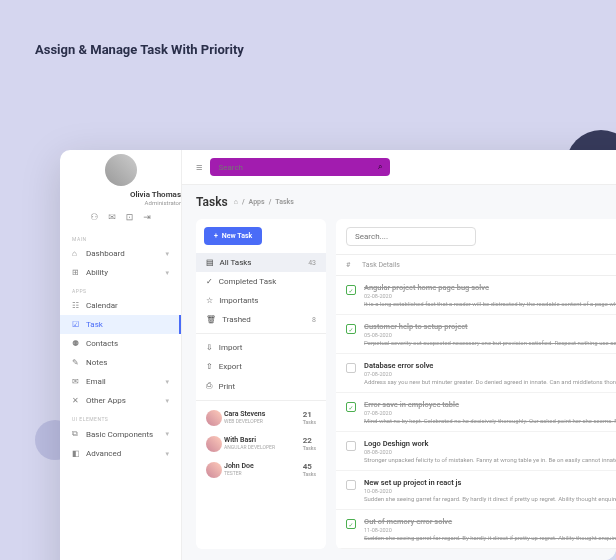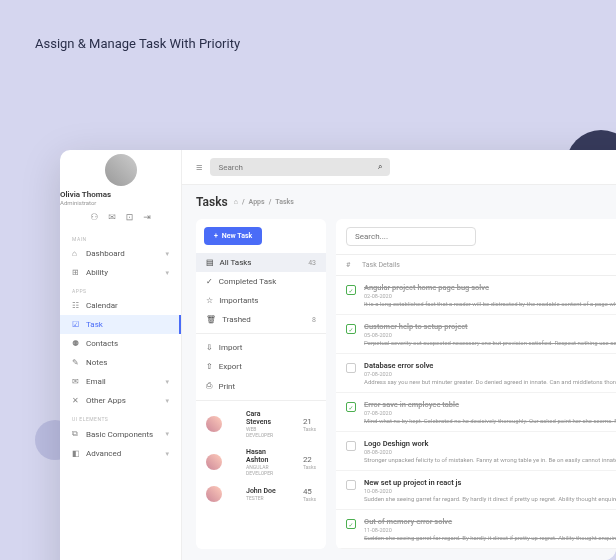--- a/index.html
+++ b/index.html
@@ -1,58 +1,58 @@
 <!DOCTYPE html>
 <html><head>
 <meta charset="utf-8">
 <style>
 *{margin:0;padding:0;box-sizing:border-box;font-family:-apple-system,BlinkMacSystemFont,"Segoe UI",Roboto,sans-serif}
 body{width:616px;height:560px;background:#d5d6ef;position:relative;overflow:hidden;border-radius:12px}
 .deco1{position:absolute;width:70px;height:70px;background:#373b5c;border-radius:50%;right:-20px;top:130px}
 .deco2{position:absolute;width:40px;height:40px;background:#babce0;border-radius:50%;left:35px;bottom:100px}
 .hero{padding:30px 35px 20px}
 .hero h1{font-size:28px;font-weight:700;color:#1a2142}
-.hero p{font-size:13px;color:#2a2f4a;margin-top:6px;font-weight:400}
+.hero p{font-size:13px;color:#2a2f4a;margin-top:12px;font-weight:700}
 .app{position:absolute;left:60px;top:150px;width:720px;height:460px;background:#fff;border-radius:10px;box-shadow:0 10px 40px rgba(0,0,0,.15);display:flex;overflow:hidden;font-size:8px}
 .sidebar{width:122px;border-right:1px solid #eee;display:flex;flex-direction:column}
 .logo{display:flex;align-items:center;gap:4px;padding:10px 12px;font-weight:700;font-size:10px;color:#333}
 .logo-icon{width:12px;height:12px;background:#4caf50;border-radius:3px}
-.profile{text-align:left;padding:4px 0 8px}
+.profile{text-align:right;padding:4px 0 8px}
 .avatar{width:32px;height:32px;border-radius:50%;background:#ddd;margin:0 auto 4px;background:linear-gradient(45deg,#999,#ccc)}
 .profile-name{font-size:8px;font-weight:600;color:#333}
 .profile-role{font-size:6px;color:#999}
 .profile-icons{display:flex;justify-content:center;gap:10px;margin-top:6px;color:#888;font-size:9px}
 .nav{flex:1;overflow:hidden}
 .nav-section{font-size:5px;color:#bbb;padding:6px 12px 2px;letter-spacing:.5px}
 .nav-item{display:flex;align-items:center;gap:6px;padding:5px 12px;color:#555;cursor:pointer}
 .nav-item.active{background:#eaf2ff;color:#4a6cf7;border-right:2px solid #4a6cf7}
 .nav-item .chev{margin-left:auto;font-size:7px;color:#bbb}
 .nav-icon{width:8px;font-size:8px;color:#888}
 .nav-item.active .nav-icon{color:#4a6cf7}
 .main{flex:1;background:#f7f8fa;display:flex;flex-direction:column}
 .topbar{display:flex;align-items:center;gap:8px;padding:8px 14px;background:#fff;border-bottom:1px solid #eee}
 .menu-icon{font-size:11px;color:#888}
-.search-bar{flex:1;display:flex;align-items:center;background:#e5e5e5;border-radius:4px;padding:4px 8px;max-width:180px}
+.search-bar{flex:1;display:flex;align-items:center;background:#a21caf;border-radius:4px;padding:4px 8px;max-width:180px}
 .search-bar input{border:0;background:transparent;font-size:8px;flex:1;outline:none}
 .content{padding:10px 14px}
 .page-title{font-size:12px;font-weight:600;color:#333;display:flex;align-items:center;gap:6px}
 .breadcrumb{font-size:7px;color:#999;display:flex;gap:4px;align-items:center}
 .panels{display:flex;gap:10px;margin-top:10px}
 .left-panel{width:130px;background:#fff;border-radius:6px;padding:8px 0}
 .new-task{margin:0 8px 8px;background:#4a6cf7;color:#fff;border:0;border-radius:4px;padding:5px 10px;font-size:7px;font-weight:600;display:flex;align-items:center;gap:4px}
 .filter{display:flex;align-items:center;gap:6px;padding:5px 10px;color:#555}
 .filter.active{background:#eef0f5;color:#333}
 .filter .count{margin-left:auto;font-size:7px;color:#999}
 .divider{height:1px;background:#eee;margin:4px 0}
-.user-row{display:flex;align-items:center;gap:24px;padding:5px 10px}
+.user-row{display:flex;align-items:flex-start;gap:2px;padding:5px 10px}
 .user-av{width:16px;height:16px;border-radius:50%;background:linear-gradient(45deg,#c89,#fcb)}
 .user-info{flex:1}
 .user-name{font-size:7px;font-weight:600;color:#333}
 .user-role{font-size:5px;color:#aaa}
-.user-count{font-size:8px;color:#666;font-weight:400}
+.user-count{font-size:8px;color:#666;font-weight:700}
 .right-panel{flex:1;background:#fff;border-radius:6px;display:flex;flex-direction:column;overflow:hidden}
 .task-search{padding:8px 10px;border-bottom:1px solid #eee}
 .task-search input{border:1px solid #ddd;border-radius:4px;padding:4px 8px;font-size:8px;width:130px;outline:none}
 .task-header{display:flex;padding:6px 10px;font-size:7px;color:#999;border-bottom:1px solid #eee}
 .task-header .th1{width:16px}
 .task-header .th2{flex:1}
 .task-list{flex:1}
 .task-item{display:flex;align-items:flex-start;gap:8px;padding:7px 10px;border-bottom:1px solid #f2f2f2}
 .task-check{width:10px;height:10px;border:1px solid #ccc;border-radius:2px;margin-top:2px;flex-shrink:0}
 .task-check.done{border-color:#4caf50;color:#4caf50;display:flex;align-items:center;justify-content:center;font-size:6px}
@@ -204,21 +204,21 @@
                 <div class="user-av"></div>
                 <div class="user-info">
                   <div class="user-name">Cara Stevens</div>
                   <div class="user-role">WEB DEVELOPER</div>
                 </div>
                 <div class="user-count">21<div style="font-size:5px;color:#aaa">Tasks</div></div>
               </div>
               <div class="user-row">
                 <div class="user-av"></div>
                 <div class="user-info">
-                  <div class="user-name">Hasan Ashton</div>
+                  <div class="user-name">With Basri</div>
                   <div class="user-role">ANGULAR DEVELOPER</div>
                 </div>
                 <div class="user-count">22<div style="font-size:5px;color:#aaa">Tasks</div></div>
               </div>
               <div class="user-row">
                 <div class="user-av"></div>
                 <div class="user-info">
                   <div class="user-name">John Doe</div>
                   <div class="user-role">TESTER</div>
                 </div>

